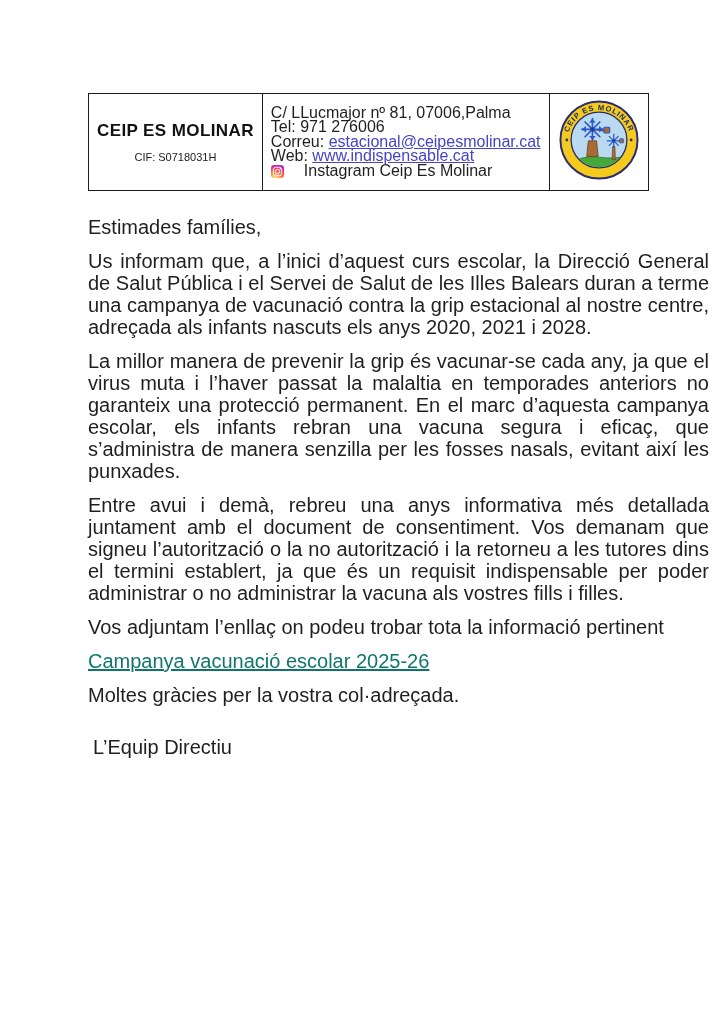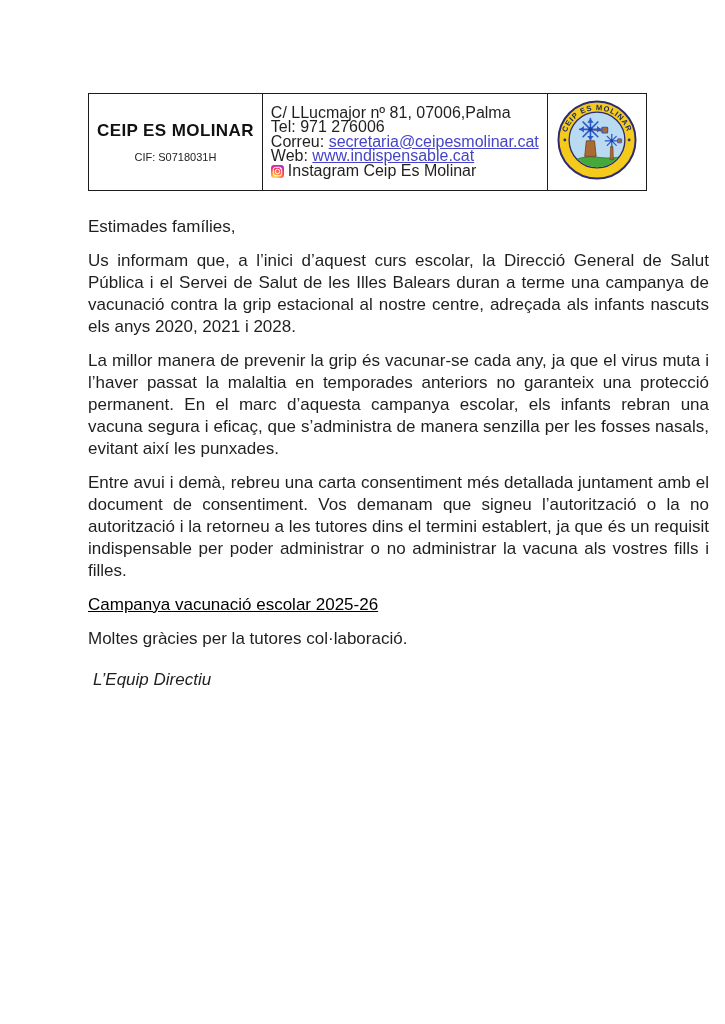--- a/index.html
+++ b/index.html
@@ -47,60 +47,60 @@
   }
 
   .contact-line {
     font-size: 16px;
     line-height: 14.6px;
     color: #1f1f1f;
     white-space: nowrap;
   }
   .contact-line a { text-decoration: underline; }
   .hdr-link { color: #4544c9; }
-  .ig-line { display: flex; align-items: center; gap: 4px; }
+  .ig-line { display: flex; align-items: center; gap: 20px; }
   .ig-icon-svg { flex: 0 0 auto; display: block; }
 
   
   .letter-body {
     position: absolute;
     left: 0;
     top: 182px;
     width: 100%;
     padding: 34px 16px 0 88px;
-    font-size: 17px;
+    font-size: 20px;
     line-height: 22px;
   }
   .para { margin: 0 0 12px 0; text-align: justify; color: #1f1f1f; }
   .para.no-justify { text-align: left; }
   .para b { font-weight: normal; }
 
   .doc-link {
-    color: #000000;
+    color: #0f766e;
     text-decoration: underline;
     cursor: pointer;
   }
-  .signature { padding-left: 5px; margin-top: 19px; font-style: italic; }
+  .signature { padding-left: 5px; margin-top: 30px; }
 </style>
 </head>
 <body>
 
 <div class="page">
 
   <table class="header-table">
     <tbody>
         <tr>
       <td class="cell-school">
         <div class="school-name">CEIP ES MOLINAR</div>
         <div class="school-cif">CIF: S0718031H</div>
       </td>
       <td class="cell-contact">
         <div class="contact-line">C/ LLucmajor nº 81, 07006,Palma</div>
         <div class="contact-line">Tel: 971 276006</div>
-        <div class="contact-line"><span>Correu: </span><a class="hdr-link" href="#">secretaria@ceipesmolinar.cat</a></div>
+        <div class="contact-line"><span>Correu: </span><a class="hdr-link" href="#">estacional@ceipesmolinar.cat</a></div>
         <div class="contact-line"><span>Web: </span><a class="hdr-link" href="#">www.indispensable.cat</a></div>
         <div class="contact-line ig-line">
           <svg class="ig-icon-svg" width="13" height="13" viewBox="0 0 24 24">
             <defs>
               <radialGradient id="igGrad" cx="0.3" cy="1.1" r="1.4">
                 <stop offset="0" stop-color="#fdf497"></stop>
                 <stop offset="0.25" stop-color="#fdae49"></stop>
                 <stop offset="0.5" stop-color="#fd5949"></stop>
                 <stop offset="0.7" stop-color="#d6249f"></stop>
                 <stop offset="1" stop-color="#5a57d6"></stop>
@@ -182,24 +182,25 @@
   </tbody>
     </table>
 
   <div class="letter-body">
     <p class="para no-justify">Estimades famílies,</p>
 
     <p class="para">Us informam que, a l’inici d’aquest curs escolar, la Direcció General de Salut Pública i el Servei de Salut de les Illes Balears duran a terme una campanya de vacunació contra la grip estacional al nostre centre, adreçada als infants nascuts els anys 2020, 2021 i 2028.</p>
 
     <p class="para">La millor manera de prevenir la grip és <b>vacunar-se cada any</b>, ja que el virus muta i l’haver passat la malaltia en temporades anteriors no garanteix una protecció permanent. En el marc d’aquesta campanya escolar, els infants rebran una <b>vacuna segura i eficaç</b>, que s’administra de manera senzilla per les <b>fosses nasals</b>, evitant així les punxades.</p>
 
-    <p class="para">Entre avui i demà, rebreu una <b>carta consentiment més detallada</b> juntament amb el <b>document de consentiment</b>. Vos demanam que signeu l’autorització o la no autorització i la retorneu a les tutores dins el termini establert, ja que és un requisit indispensable per poder administrar o no administrar la vacuna als vostres fills i filles.</p>
-
+    <p class="para">Entre avui i demà, rebreu una <b>anys informativa més detallada</b> juntament amb el <b>document de consentiment</b>. Vos demanam que signeu l’autorització o la no autorització i la retorneu a les tutores dins el termini establert, ja que és un requisit indispensable per poder administrar o no administrar la vacuna als vostres fills i filles.</p>
+
+    <p class="para no-justify">Vos adjuntam l’enllaç on podeu trobar tota la informació pertinent</p>
 
     <p class="para no-justify"><a class="doc-link" href="#">Campanya vacunació escolar 2025-26</a></p>
 
-    <p class="para no-justify">Moltes gràcies per la tutores col·laboració.</p>
+    <p class="para no-justify">Moltes gràcies per la vostra col·adreçada.</p>
 
 
     <p class="para no-justify signature">L’Equip Directiu</p>
   </div>
 
 </div>
 
 </body></html>

